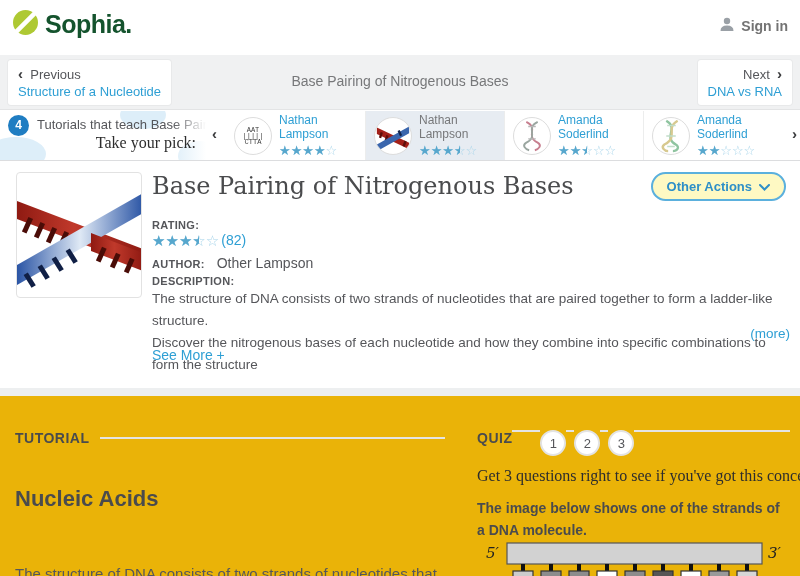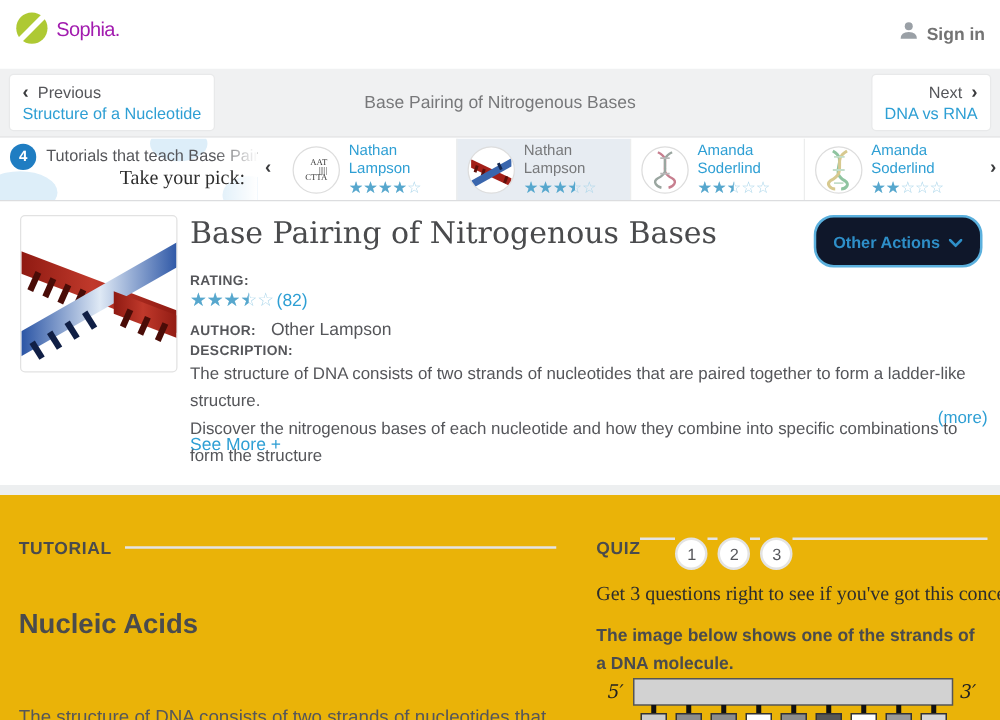--- a/index.html
+++ b/index.html
@@ -3,21 +3,21 @@
 <meta charset="utf-8">
 <style>
   * { margin:0; padding:0; box-sizing:border-box; }
   html,body { background:#fff; }
   body { font-family:"Liberation Sans", sans-serif; color:#55565a; }
   #root { position:relative; width:800px; height:576px; overflow:hidden; background:#fff; margin:0 auto; }
 
   
   .header { position:absolute; left:0; top:0; width:800px; height:55px; background:#fff; }
   .brand { position:absolute; left:12px; top:9px; display:flex; align-items:center; gap:6px; }
-  .brand-text { font-size:16px; font-weight:normal; color:#a21caf; letter-spacing:-0.5px; }
+  .brand-text { font-size:25px; font-weight:bold; color:#14532d; letter-spacing:-0.5px; }
   .signin { position:absolute; right:12px; top:16px; display:flex; align-items:center; gap:6px; cursor:pointer; }
   .signin-label { font-size:14px; font-weight:bold; color:#737373; }
 
   
   .topnav { position:absolute; left:0; top:55px; width:800px; height:55px; background:#f0f1f2; border-bottom:1px solid #e3e4e5; }
   .nav-center { position:absolute; left:0; right:0; top:18px; text-align:center; font-size:14px; color:#77787a; }
   .nav-btn { position:absolute; top:5px; background:#fff; border-radius:3px; padding:5px 10px; line-height:17px; cursor:pointer; box-shadow:0 0 0 1px #e8e9ea; }
   .nav-btn .nav-lab { font-size:13px; color:#55565a; }
   .nav-btn .nav-tit { font-size:13px; color:#2e9fd4; }
   .nav-prev { left:8px; text-align:left; }
@@ -35,33 +35,33 @@
   .car-arrow { position:absolute; top:14px; font-size:15px; font-weight:bold; color:#3a3b3d; cursor:pointer; }
   .car-arrow.left { left:212px; }
   .car-arrow.right { right:3px; }
   .cards { position:absolute; left:226px; top:0; width:556px; height:49px; display:flex; }
   .card { width:139px; height:49px; display:flex; align-items:center; gap:7px; padding-left:8px; border-left:1px solid #eceded; cursor:pointer; background:#fff; }
   .card.selected { background:#e7ecf2; }
   .card:first-child { border-left:none; }
   .card-icon { width:38px; height:38px; border-radius:50%; background:#fff; border:1px solid #ddd; flex:0 0 auto; display:flex; align-items:center; justify-content:center; overflow:hidden; }
   .card-name { font-size:12px; line-height:14px; color:#2e9fd4; }
   .card.selected .card-name { color:#77787a; }
-  .letters-icon { font-size:7px; line-height:6px; color:#3a3a3a; text-align:right; font-family:Liberation Serif, serif; }
+  .letters-icon { font-size:7px; line-height:6px; color:#3a3a3a; text-align:center; font-family:Liberation Mono, monospace; }
 
   
   .stars { position:relative; display:inline-block; font-size:13px; line-height:1; white-space:nowrap; }
   .stars .stars-bg { color:#a9d5ea; }
   .stars .stars-fill { position:absolute; left:0; top:0; overflow:hidden; white-space:nowrap; color:#57a7cd; }
   .stars-big { font-size:15px; }
 
   
   .main { position:absolute; left:0; top:162px; width:800px; height:226px; background:#fff; }
   .thumb { position:absolute; left:16px; top:10px; width:126px; height:126px; border:1px solid #e2e2e2; border-radius:4px; background:#fff; overflow:hidden; }
   .main-title { position:absolute; left:152px; top:10px; font-family:"DejaVu Serif", serif; font-size:24px; color:#4a4b4d; font-weight:normal; }
-  .other-actions { position:absolute; right:14px; top:10px; height:42px; padding:0 14px; border:2px solid #5bb0dd; border-radius:16px; background:#0f172a; color:#2e8fc8; font-size:13px; font-weight:bold; display:flex; align-items:center; gap:7px; cursor:pointer; }
+  .other-actions { position:absolute; right:14px; top:10px; height:29px; padding:0 14px; border:2px solid #5bb0dd; border-radius:16px; background:#fef9c3; color:#2e8fc8; font-size:13px; font-weight:bold; display:flex; align-items:center; gap:7px; cursor:pointer; }
   .small-label { font-size:11px; font-weight:bold; color:#55565a; letter-spacing:0.3px; }
   .rating-label { position:absolute; left:152px; top:57px; }
   .rating-row { position:absolute; left:152px; top:70px; display:flex; align-items:center; gap:2px; }
   .rating-count { font-size:14px; color:#2e9fd4; }
   .author-row { position:absolute; left:152px; top:93px; font-size:14px; }
   .author-name { color:#55565a; margin-left:8px; font-weight:normal; }
   .desc-label { position:absolute; left:152px; top:113px; }
   .desc-text { position:absolute; left:152px; top:126px; width:638px; font-size:13.5px; line-height:22px; color:#55565a; }
   .more-link { position:absolute; left:152px; top:164px; width:638px; text-align:right; font-size:13.5px; color:#2e9fd4; cursor:pointer; }
   .see-more { position:absolute; left:152px; top:185px; font-size:14px; color:#2e9fd4; cursor:pointer; }

